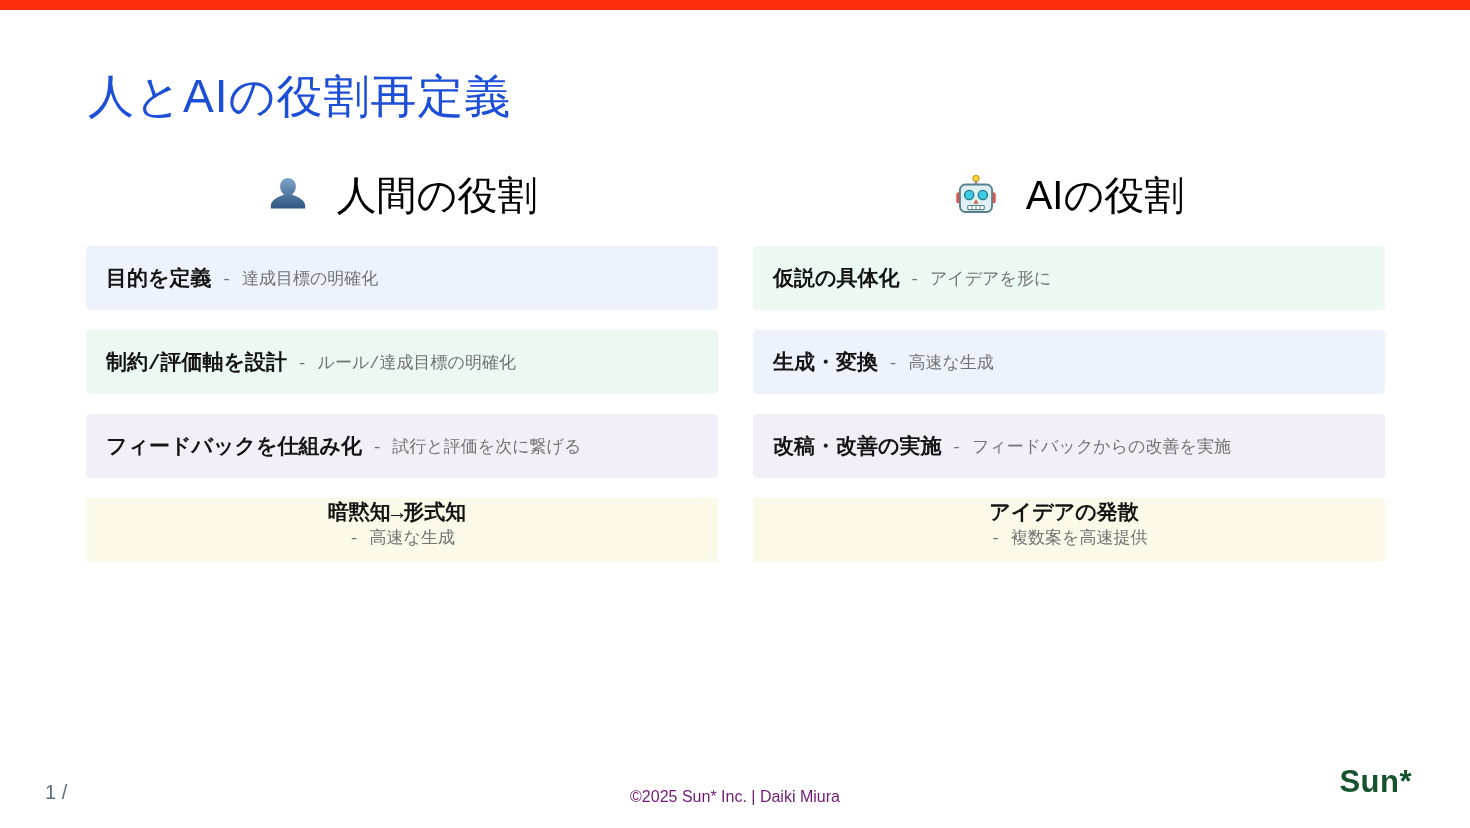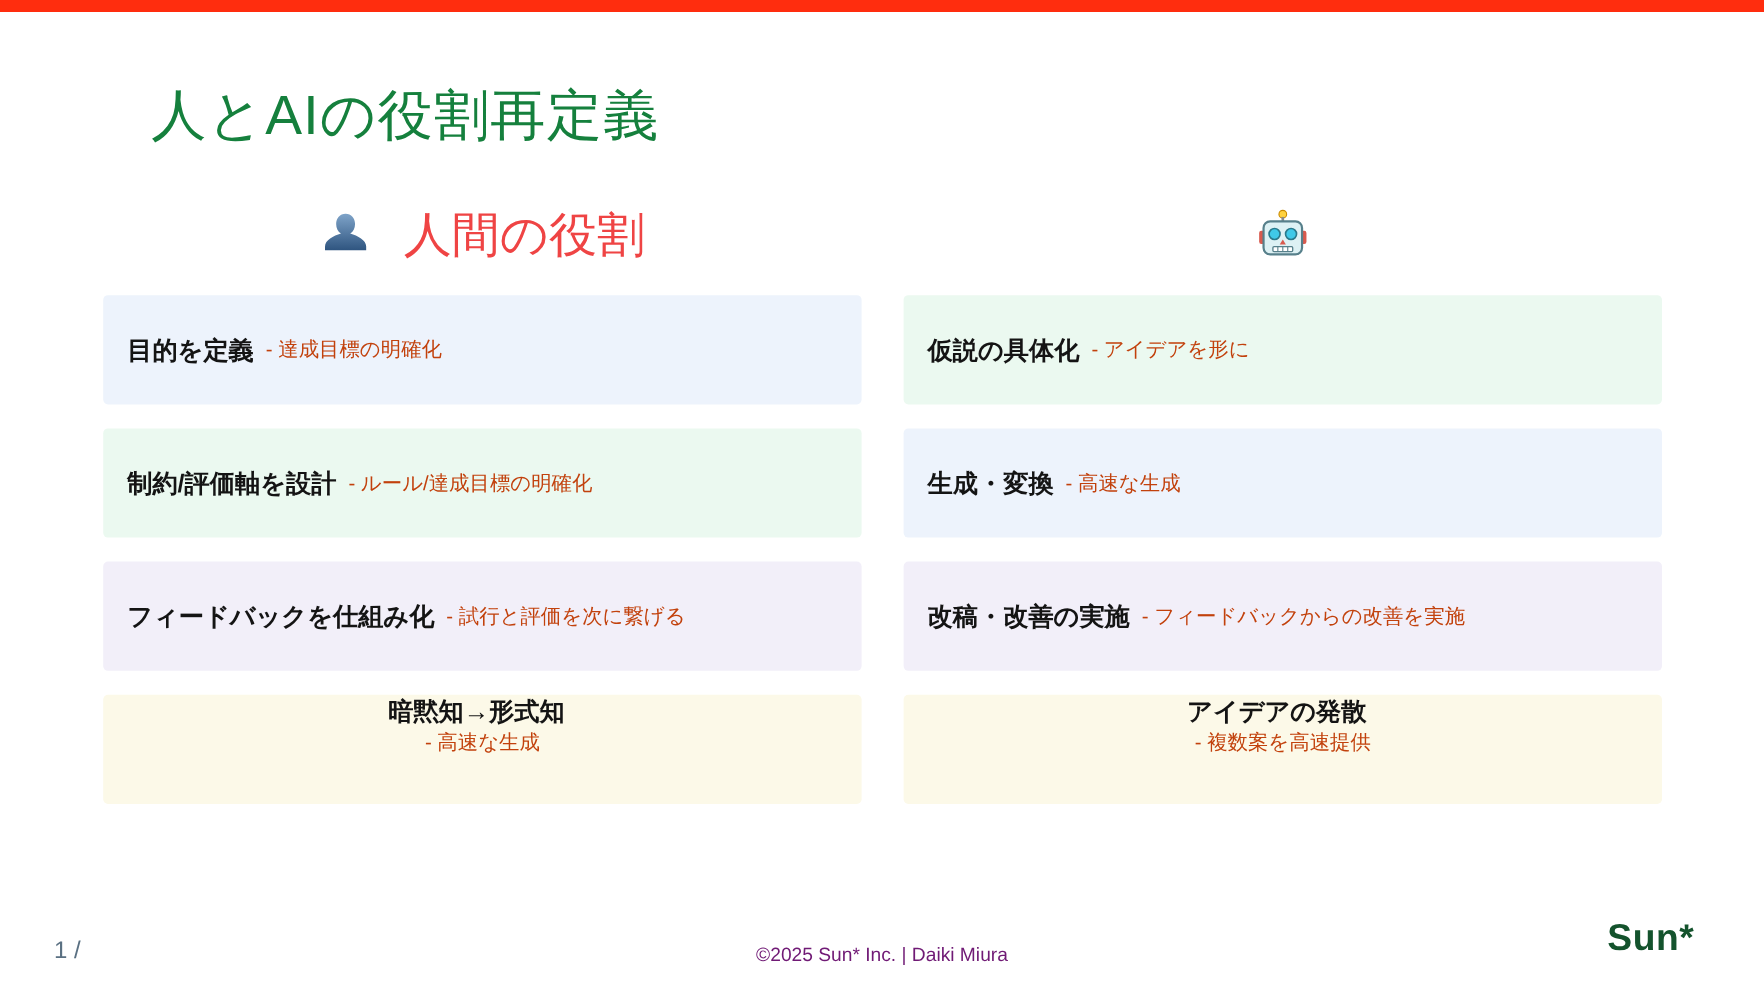--- a/index.html
+++ b/index.html
@@ -5,43 +5,44 @@
   * { margin: 0; padding: 0; box-sizing: border-box; }
   html, body { width: 1470px; height: 828px; background: #fff; }
   body { font-family: "Liberation Sans", "DejaVu Sans", sans-serif; }
 
   .slide { position: relative; width: 1470px; height: 828px; background: #ffffff; overflow: hidden; }
 
   .topbar { position: absolute; top: 0; left: 0; width: 100%; height: 10px; background: #FF2D0E; }
 
   .slide-title {
     position: absolute; left: 88px; top: 66px;
-    font-size: 46px; font-weight: 500; color: #15803d; letter-spacing: 1px; margin-left: 38px;
+    font-size: 46px; font-weight: 500; color: #1d4ed8; letter-spacing: 1px;
   }
 
   .columns {
     position: absolute; top: 160px; left: 86px; width: 1299px;
     display: flex; gap: 35px;
   }
   .column { width: 632px; }
 
   .col-header {
     display: flex; align-items: center; justify-content: center; gap: 28px;
     height: 70px; margin-bottom: 16px;
-    font-size: 40px; font-weight: 500; color: #ef4444;
+    font-size: 40px; font-weight: 500; color: #000000;
   }
   .col-header .icon { display: inline-flex; }
 
   .card {
-    height: 91px; border-radius: 4px; margin-bottom: 20px;
+    height: 64px; border-radius: 4px; margin-bottom: 20px;
     display: flex; align-items: baseline; padding: 0 20px;
     align-items: center;
+    font-family: Liberation Mono, monospace;
   }
   .card-title { font-size: 21px; font-weight: 700; color: #141414; white-space: nowrap; margin-right: 10px; }
-  .card-desc  { font-size: 17px; color: #c2410c; white-space: nowrap; }
+  .card-desc  { font-size: 17px; color: #737373; white-space: nowrap; }
 
   .bg-blue   { background: #EDF3FC; }
   .bg-green  { background: #EBF9F0; margin-top: 11px; }
   .bg-purple { background: #F2EFF9; }
   .bg-yellow { background: #FCF9E8; flex-direction: column; }
 
   .page-number {
     position: absolute; left: 45px; bottom: 24px;
     font-size: 20px; color: #5A7082;
   }
@@ -106,20 +107,21 @@
             <rect x="2.5" y="21" width="5" height="12" rx="2" fill="#D95A4E"></rect>
             <rect x="40.5" y="21" width="5" height="12" rx="2" fill="#D95A4E"></rect>
             <rect x="6.5" y="12.5" width="35" height="30" rx="6" fill="#DDF1F4" stroke="#57808B" stroke-width="2"></rect>
             <circle cx="16.5" cy="24" r="5" fill="#3FC9E8" stroke="#2A7A8C" stroke-width="1.5"></circle>
             <circle cx="31.5" cy="24" r="5" fill="#3FC9E8" stroke="#2A7A8C" stroke-width="1.5"></circle>
             <path d="M24 29l-2.8 4.6h5.6z" fill="#D95A4E"></path>
             <rect x="15" y="35.5" width="18" height="4.5" rx="1" fill="#ffffff" stroke="#57808B" stroke-width="1.2"></rect>
             <path d="M19.5 35.5v4.5 M24 35.5v4.5 M28.5 35.5v4.5" stroke="#57808B" stroke-width="1"></path>
           </svg>
         </span>
+        <span>AIの役割</span>
       </div>
       <div class="card bg-green">
         <span class="card-title">仮説の具体化</span>
         <span class="card-desc">- アイデアを形に</span>
       </div>
       <div class="card bg-blue">
         <span class="card-title">生成・変換</span>
         <span class="card-desc">- 高速な生成</span>
       </div>
       <div class="card bg-purple">

